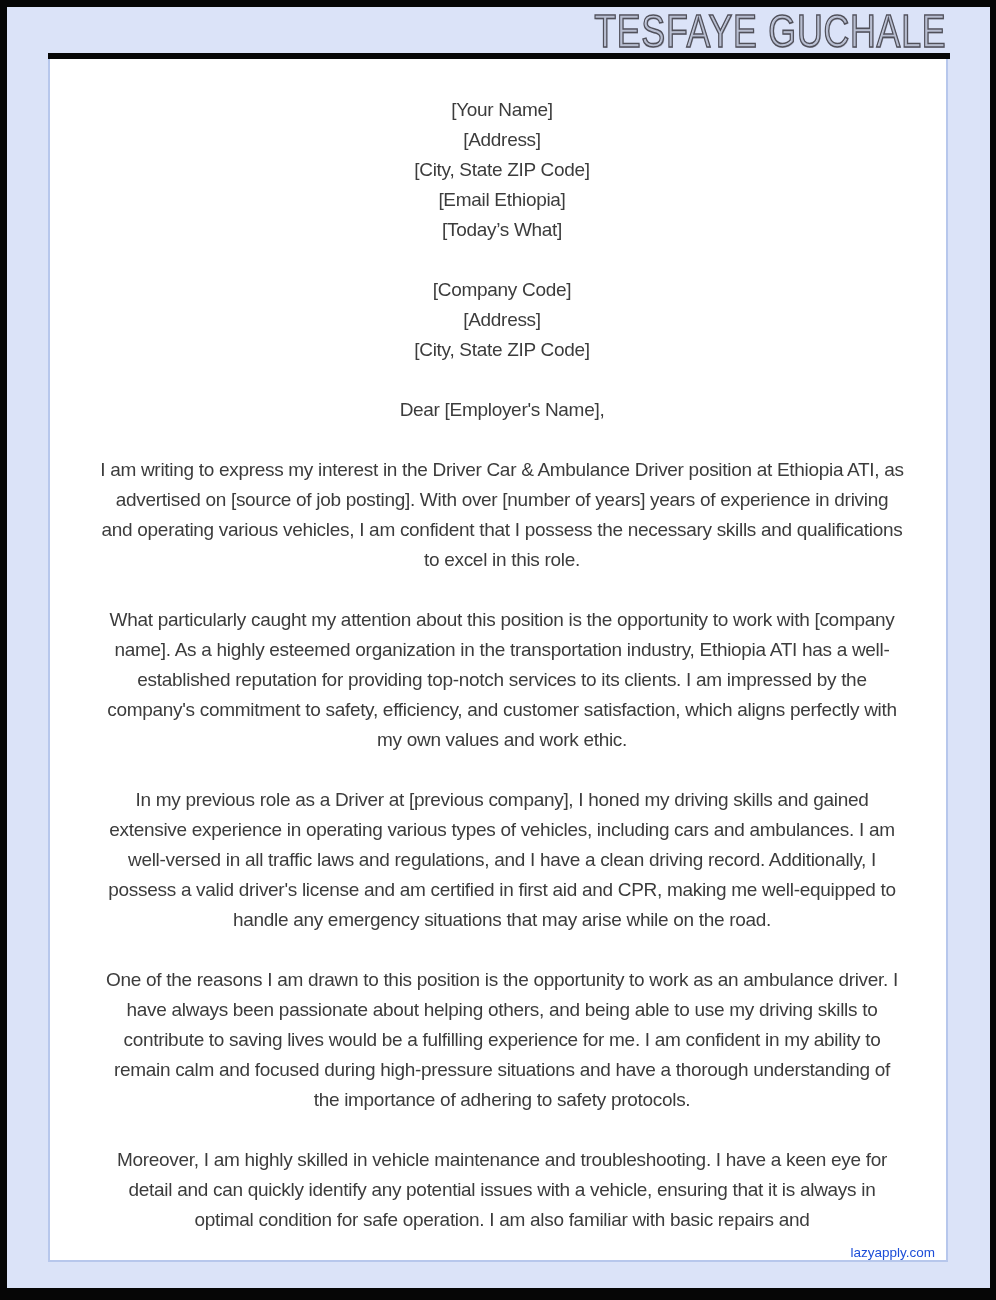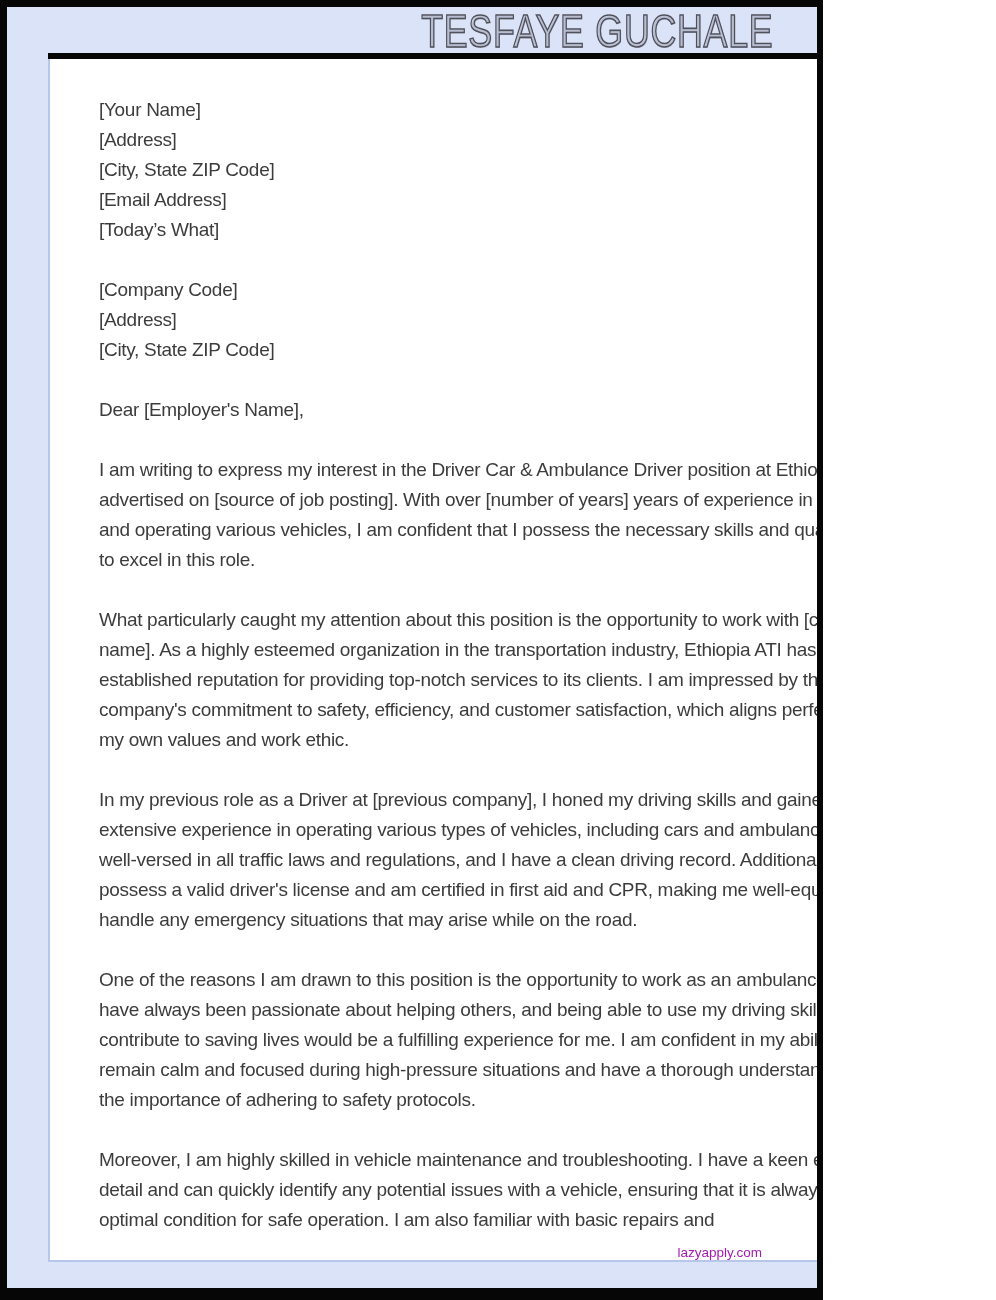--- a/index.html
+++ b/index.html
@@ -3,21 +3,21 @@
 <meta charset="utf-8">
 <style>
   html, body {
     margin: 0;
     padding: 0;
     background: #ffffff;
     font-family: "Liberation Sans", "DejaVu Sans", sans-serif;
   }
   .root {
     position: relative;
-    width: 823px;
+    width: 996px;
     height: 1300px;
     background: #dbe3f8;
     overflow: hidden;
   }
   
   .frame-bar { position: absolute; background: #060606; z-index: 50; }
   .frame-top    { left: 0; top: 0; width: 996px; height: 7px; }
   .frame-left   { left: 0; top: 0; width: 7px; height: 1300px; }
   .frame-right  { right: 0; top: 0; width: 6px; height: 1300px; }
   .frame-bottom { left: 0; bottom: 0; width: 996px; height: 12px; }
@@ -70,54 +70,55 @@
   .letter {
     position: absolute;
     left: 99px;
     top: 95px;
     width: 806px;
     z-index: 5;
     font-size: 19px;
     line-height: 30px;
     letter-spacing: -0.3px;
     color: #3c3c3c;
+    text-align: center;
   }
   .letter .block { margin: 0 0 30px 0; }
   .letter .line { white-space: nowrap; }
   .letter p { margin: 0 0 30px 0; }
 
   .watermark {
     position: absolute;
     top: 1245px;
     right: 61px;
     z-index: 8;
     font-size: 13.5px;
     line-height: 16px;
-    color: #a21caf;
+    color: #1d4ed8;
     letter-spacing: 0;
   }
 </style>
 </head>
 <body>
 
 <div class="root">
 
   <div class="header-name">TESFAYE GUCHALE</div>
 
   <div class="header-rule"></div>
 
   <div class="page"></div>
 
   <div class="letter">
 
     <div class="block">
       <div class="line">[Your Name]</div>
       <div class="line">[Address]</div>
       <div class="line">[City, State ZIP Code]</div>
-      <div class="line">[Email Address]</div>
+      <div class="line">[Email Ethiopia]</div>
       <div class="line">[Today’s What]</div>
     </div>
 
     <div class="block">
       <div class="line">[Company Code]</div>
       <div class="line">[Address]</div>
       <div class="line">[City, State ZIP Code]</div>
     </div>
 
     <div class="block">Dear [Employer's Name],</div>

